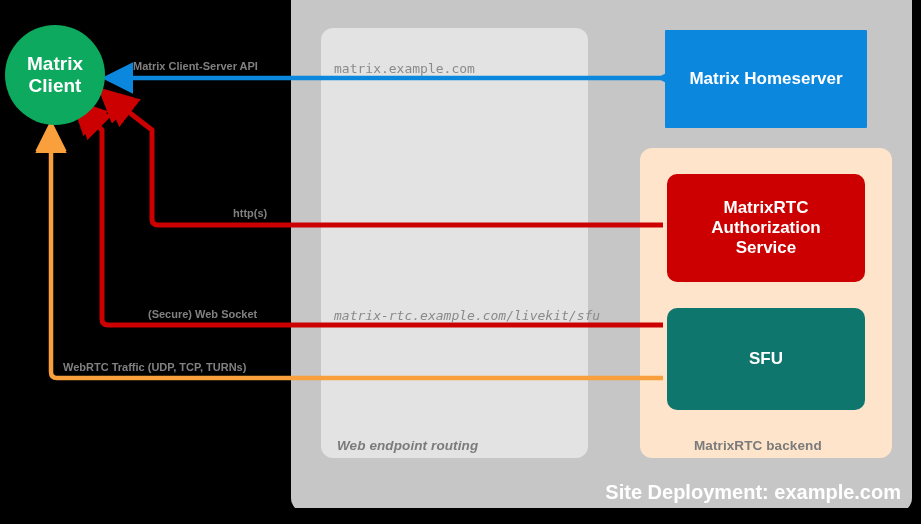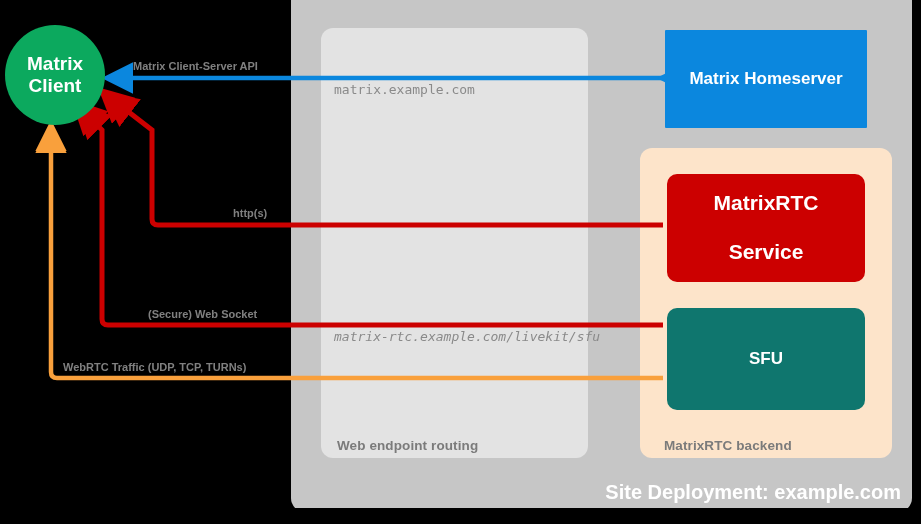--- a/index.html
+++ b/index.html
@@ -9,42 +9,42 @@
   
   .panel-site{position:absolute;left:291px;top:0;width:621px;height:512px;
               background:#c6c6c6;border-radius:0 0 14px 14px;}
   .panel-web{position:absolute;left:321px;top:28px;width:267px;height:430px;
              background:#e3e3e3;border-radius:12px;}
   .panel-rtc{position:absolute;left:640px;top:148px;width:252px;height:310px;
              background:#fde4ca;border-radius:12px;}
 
   .panel-caption{position:absolute;font-size:13.5px;font-weight:bold;color:#7b7b7b;
                  letter-spacing:.1px;white-space:nowrap;}
-  .cap-web{left:337px;top:438px;}
-  .cap-rtc{left:656px;top:438px;padding-left:8px;}
+  .cap-web{left:337px;top:438px;font-style:italic;}
+  .cap-rtc{left:686px;top:438px;padding-left:8px;}
   .cap-site{position:absolute;right:20px;top:481px;font-size:20px;font-weight:bold;
             color:#ffffff;white-space:nowrap;}
 
   
   .node{position:absolute;display:flex;align-items:center;justify-content:center;
         text-align:center;color:#fff;font-weight:bold;line-height:1.18;}
   .client{left:5px;top:25px;width:100px;height:100px;border-radius:50%;
           background:#0ca95e;font-size:19px;}
   .homeserver{left:665px;top:30px;width:202px;height:98px;border-radius:1px;
               background:#0b87de;font-size:17px;}
   .authsvc{left:667px;top:174px;width:198px;height:108px;border-radius:10px;
-           background:#cc0000;font-size:21px;}
+           background:#cc0000;font-size:17px;}
   .sfu{left:667px;top:308px;width:198px;height:102px;border-radius:10px;
        background:#0f766e;font-size:17px;}
 
   
   .elabel{position:absolute;font-size:11px;font-weight:bold;color:#808080;
           white-space:nowrap;}
   .endpoint{position:absolute;font-size:13px;color:#8a8a8a;white-space:nowrap;
-            font-family:"DejaVu Sans Mono",monospace;margin-top:21px;}
+            font-family:"DejaVu Sans Mono",monospace;}
 
   svg.wires{position:absolute;left:0;top:0;width:921px;height:524px;overflow:visible;}
 </style>
 </head>
 <body>
 
 <div id="stage">
 
   <div class="panel-site"></div>
   <div class="panel-web"></div>
@@ -85,21 +85,21 @@
     </div>
   </div>
 
   <div class="node homeserver">
     <span>Matrix Homeserver</span>
   </div>
 
   <div class="node authsvc">
     <div>
       <span>MatrixRTC</span><br>
-      <br>
+      <span>Authorization</span><br>
       <span>Service</span>
     </div>
   </div>
 
   <div class="node sfu">
     <span>SFU</span>
   </div>
 
   <div class="elabel" style="left:133px;top:60px;">Matrix Client-Server API</div>
 

